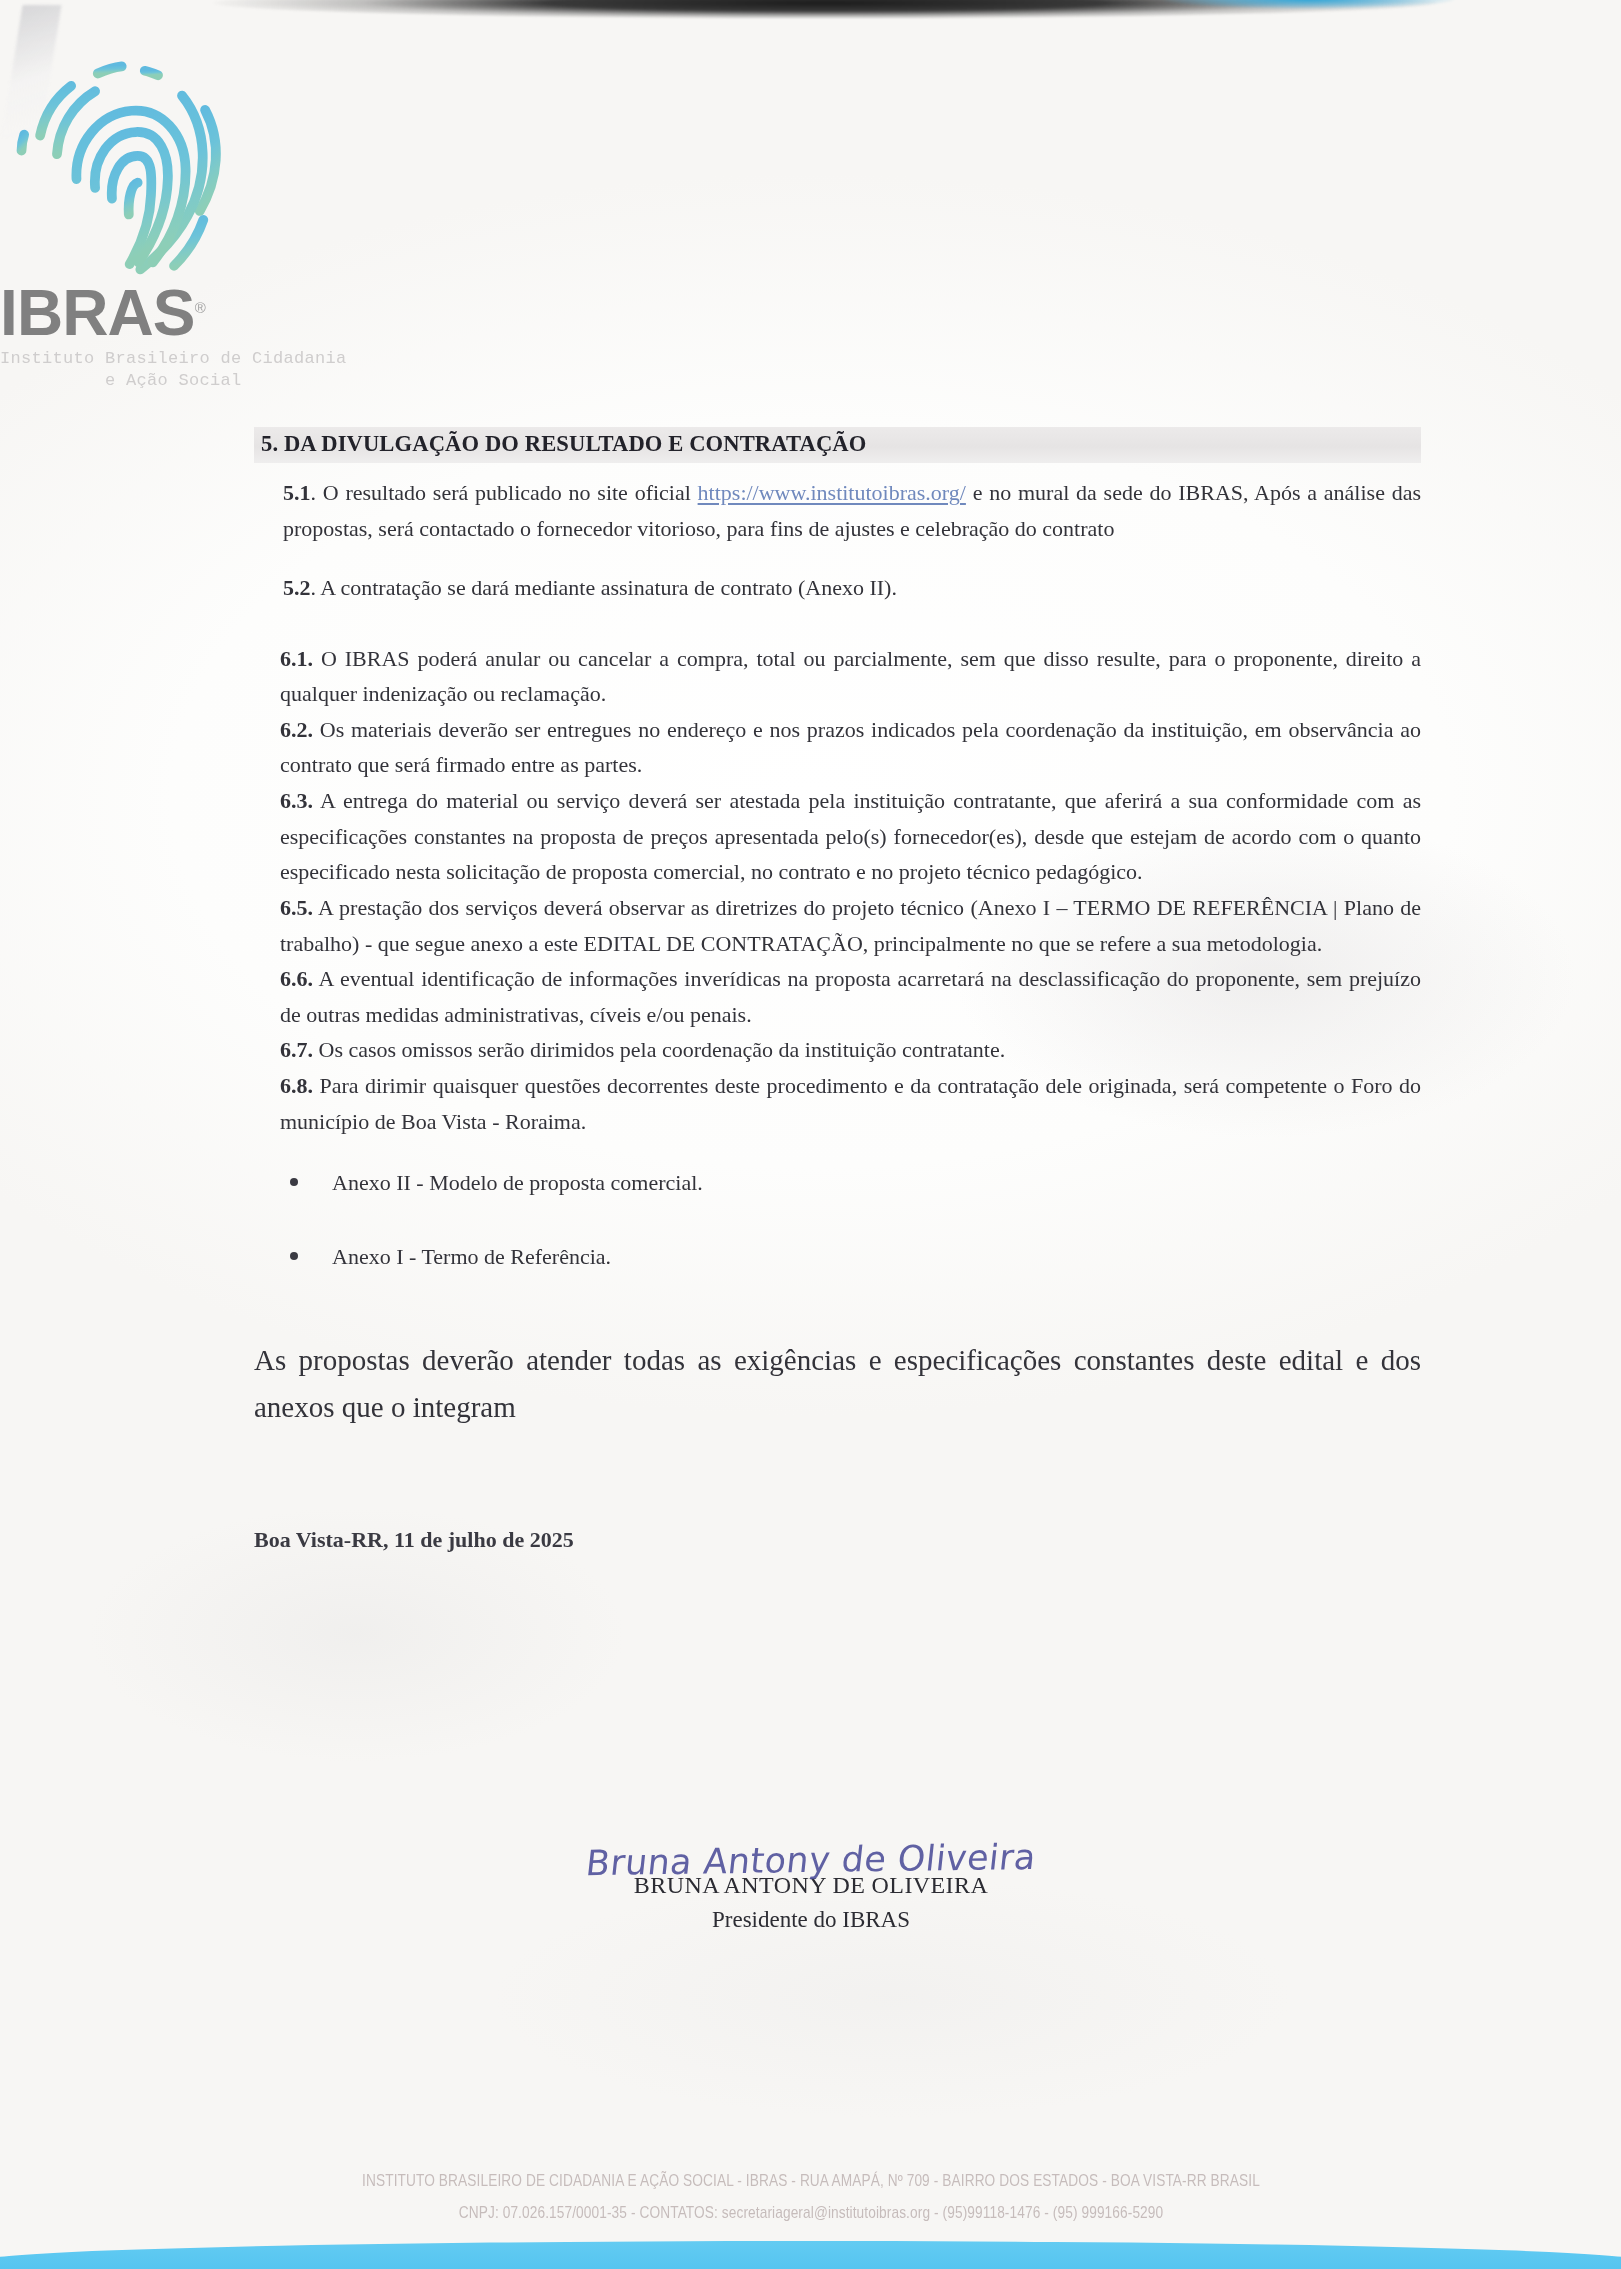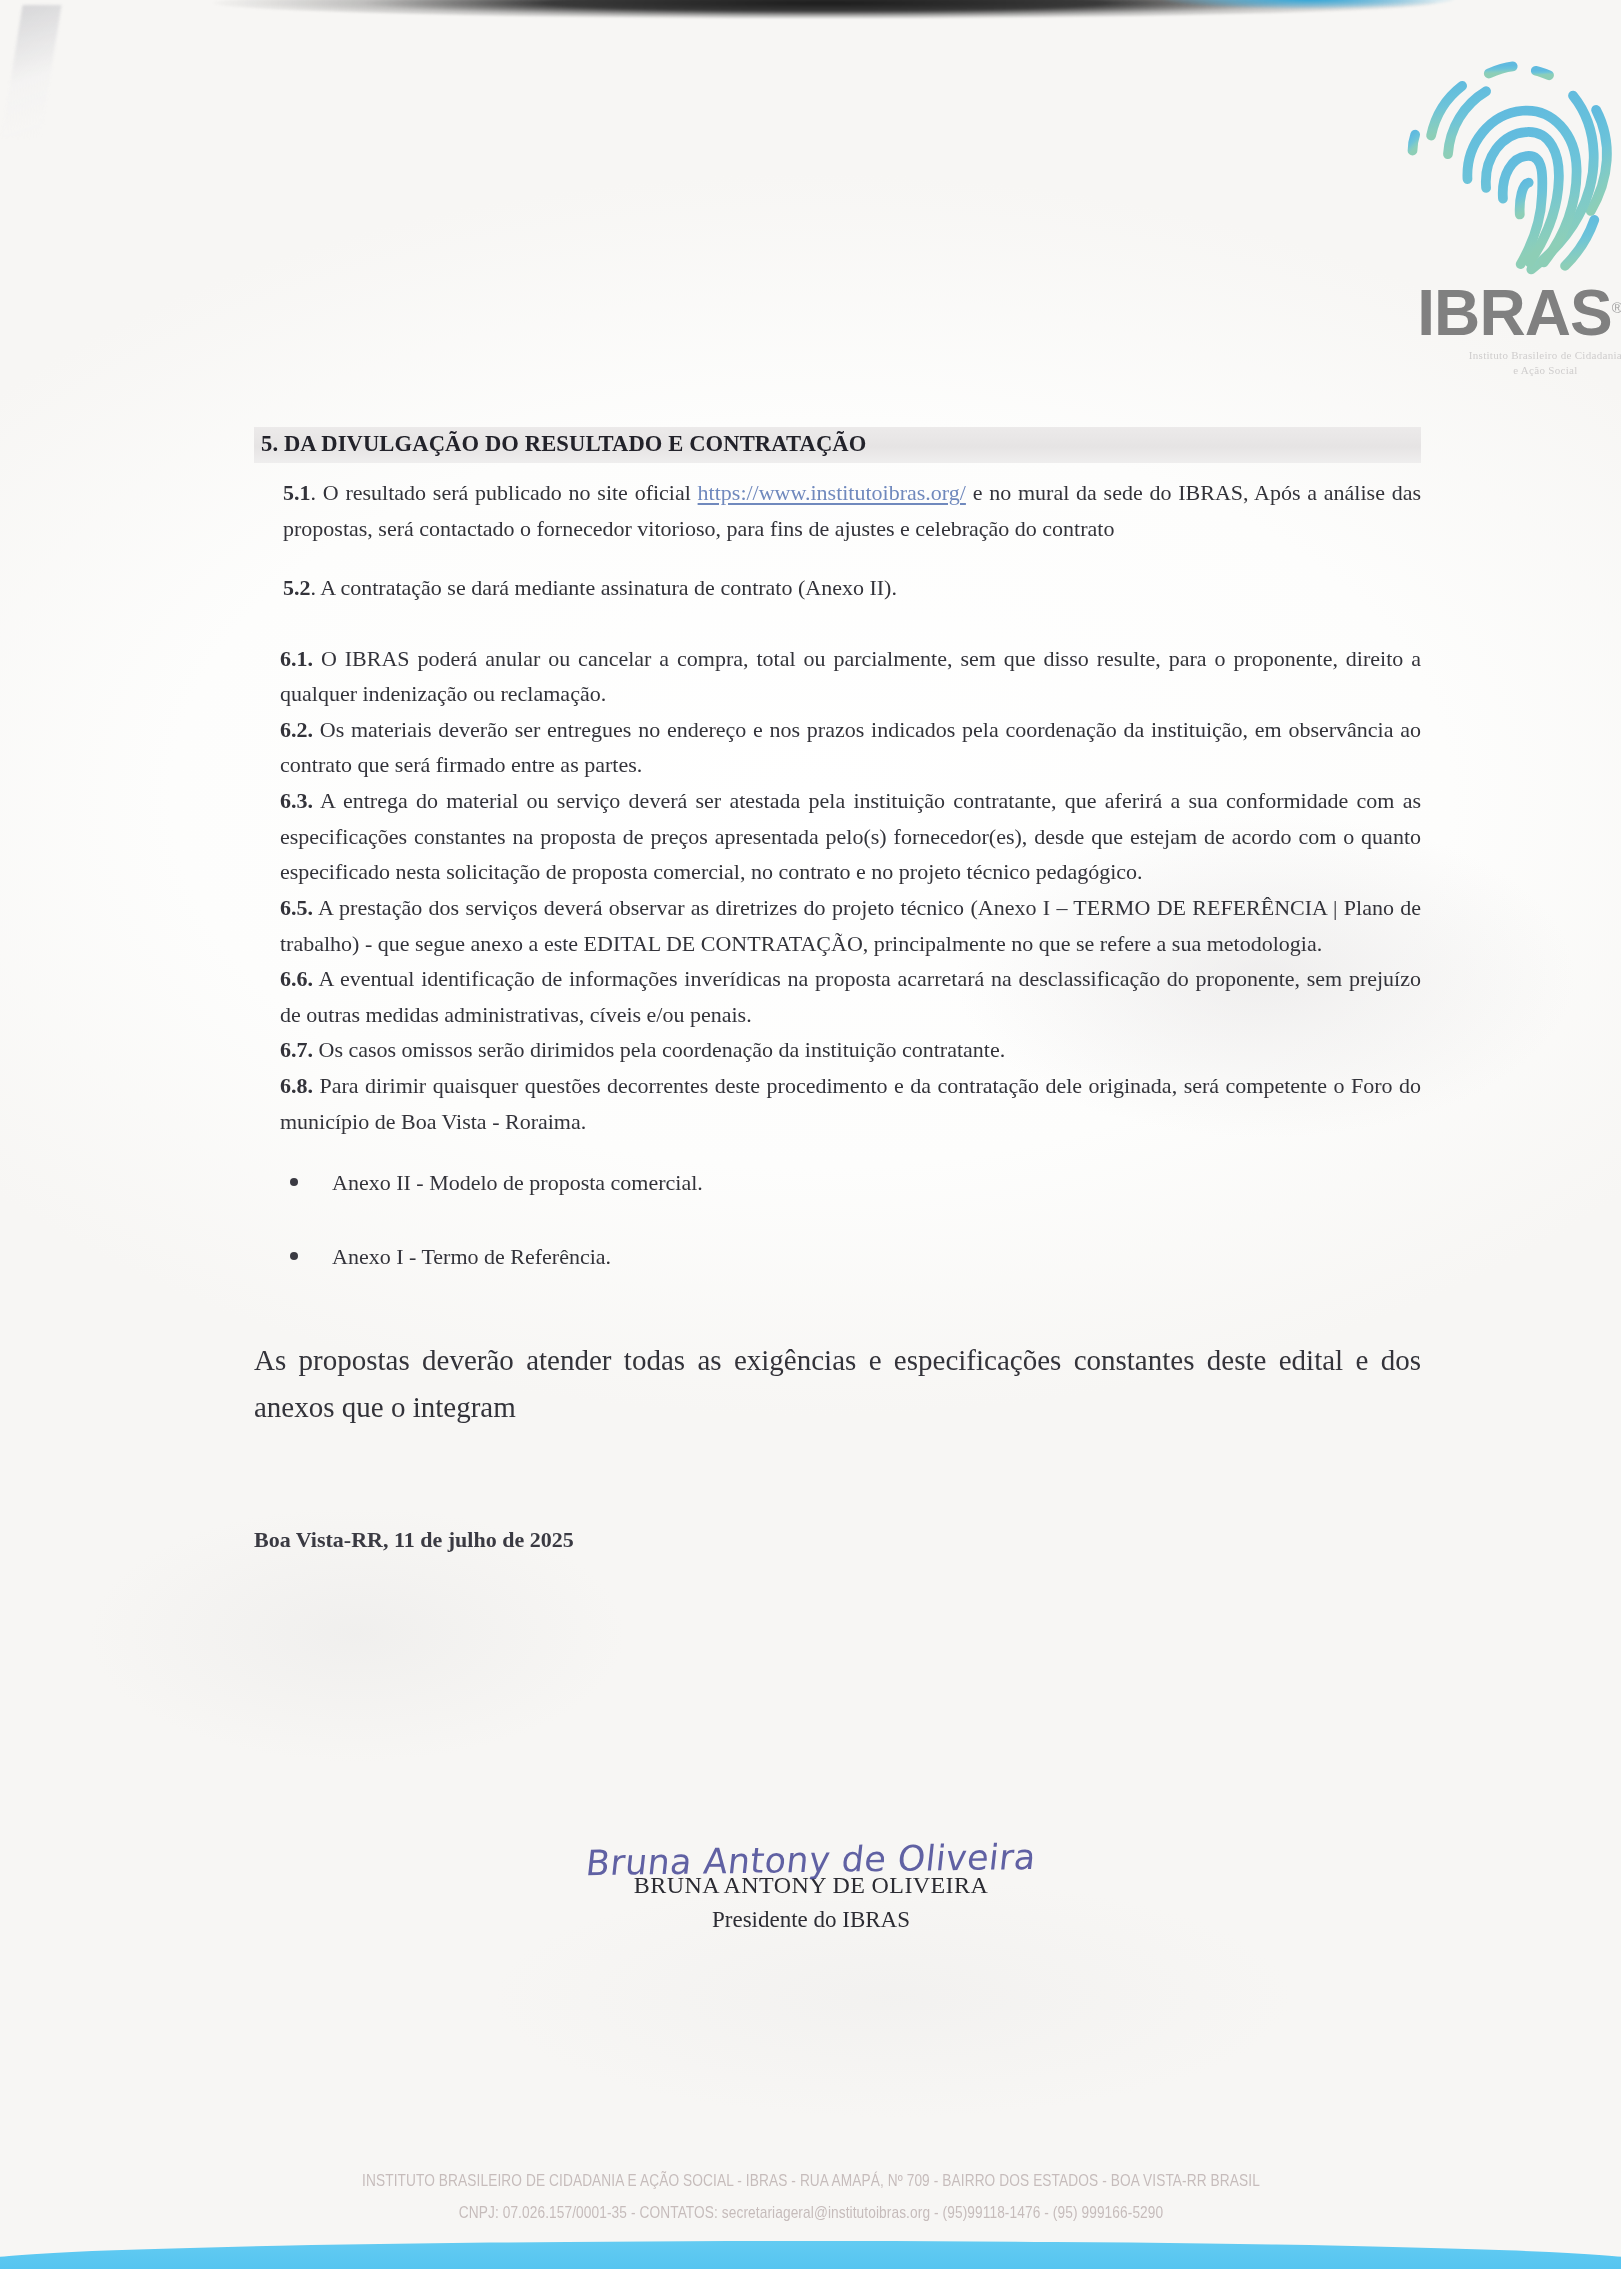--- a/index.html
+++ b/index.html
@@ -58,43 +58,43 @@
       radial-gradient(ellipse 532px 160px at 55% 88%, rgba(236,235,234,0.4) 0%, rgba(255,255,255,0) 75%);
     pointer-events: none;
   }
 
   
   #logo-block {
     position: absolute;
     top: 46px; left: 0; right: 0;
     display: flex;
     flex-direction: column;
-    align-items: flex-end;
+    align-items: flex-start;
   }
   .fingerprint { width: 231px; height: 235px; display: block; opacity: 0.93; }
   .wordmark {
     font-family: "Liberation Sans", "DejaVu Sans", sans-serif;
     font-weight: bold;
     font-size: 64px;
     letter-spacing: -0.9px;
     color: #787878;
     line-height: 0.95;
     margin-top: 1.8px;
     position: relative;
     opacity: 0.93;
   }
   .wordmark .reg {
     font-size: 15px;
     vertical-align: super;
     font-weight: normal;
     color: #9a9a9a;
   }
   .tagline {
-    font-family: Liberation Serif, serif;
-    font-size: 11px;
+    font-family: Liberation Mono, monospace;
+    font-size: 17px;
     color: #cfcdcd;
     text-align: center;
     line-height: 1.32;
     margin-top: 4.4px;
     letter-spacing: 0.3px;
   }
 
   
   #content {
     position: absolute;

